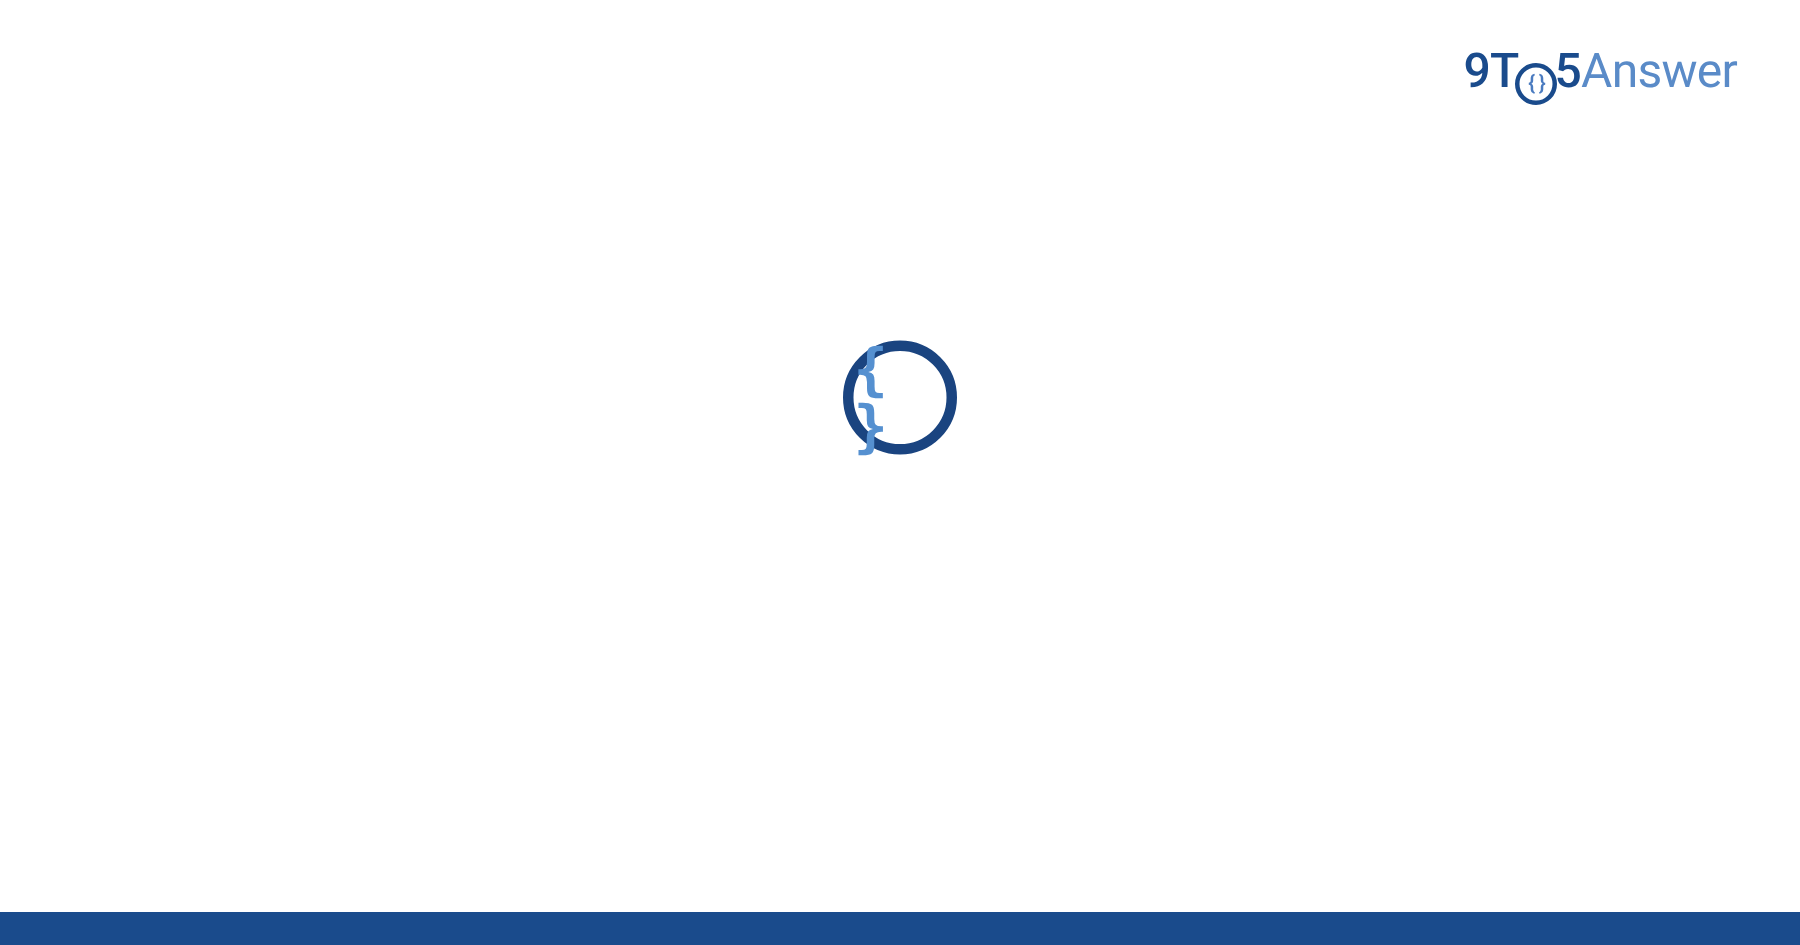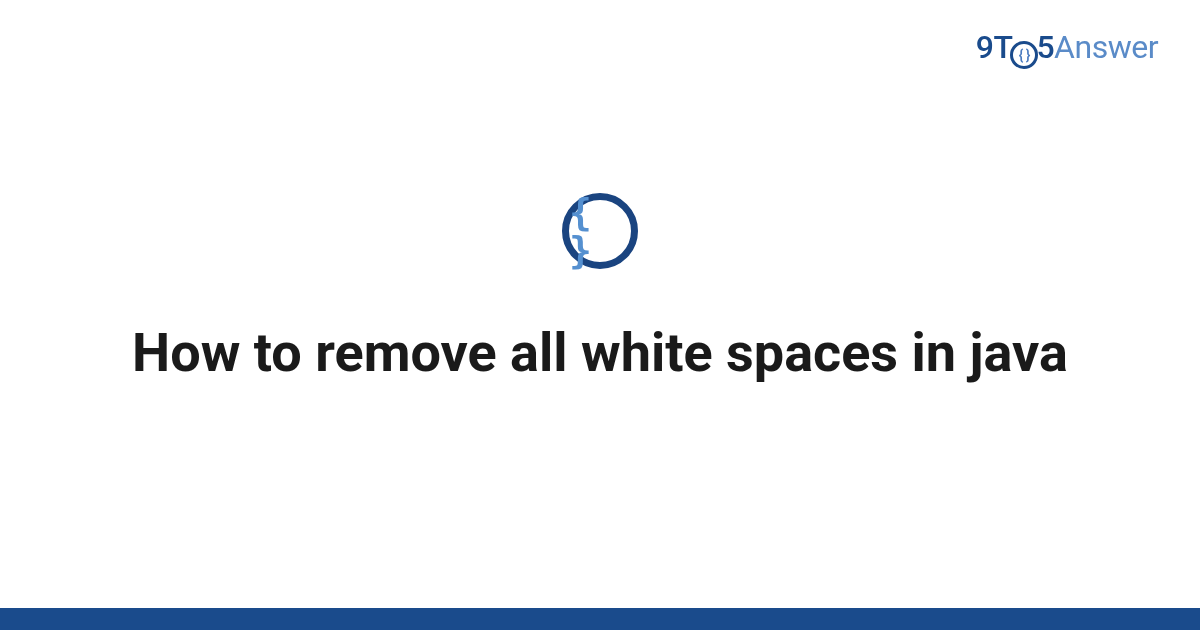--- a/index.html
+++ b/index.html
@@ -102,16 +102,15 @@
 <body>
 
 <div class="brand-logo">
   <span class="brand-9t">9T</span><span class="brand-o">{ }</span><span class="brand-5">5</span><span class="brand-answer">Answer</span>
 </div>
 
 <div class="content-area">
   <div class="code-icon">
     <span class="code-icon-braces">{ }</span>
   </div>
-  <h1 class="title">How to remove all white spaces in java</h1>
 </div>
 
 <div class="bottom-bar"></div>
 
 </body></html>

